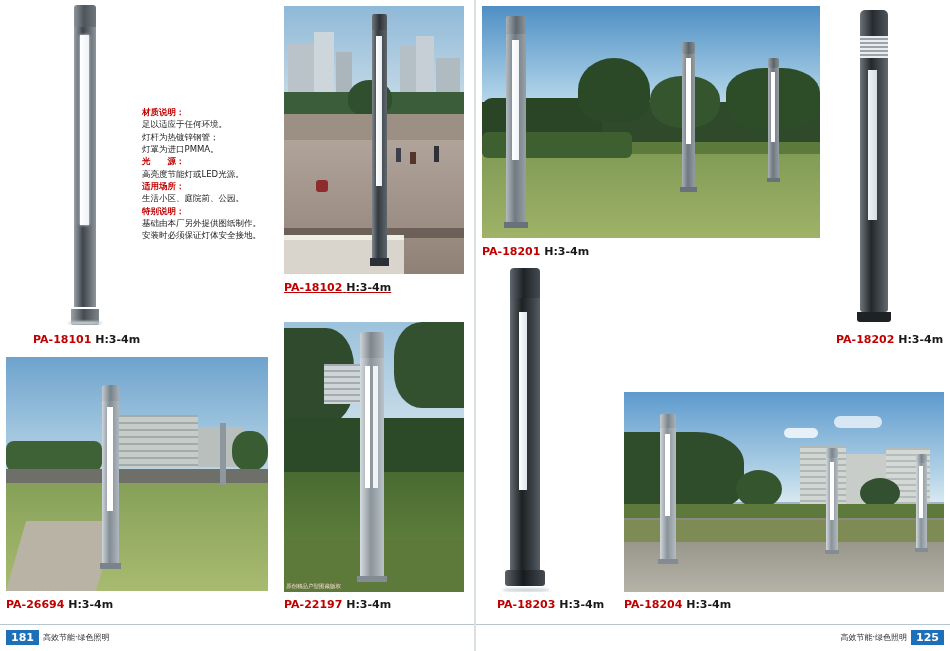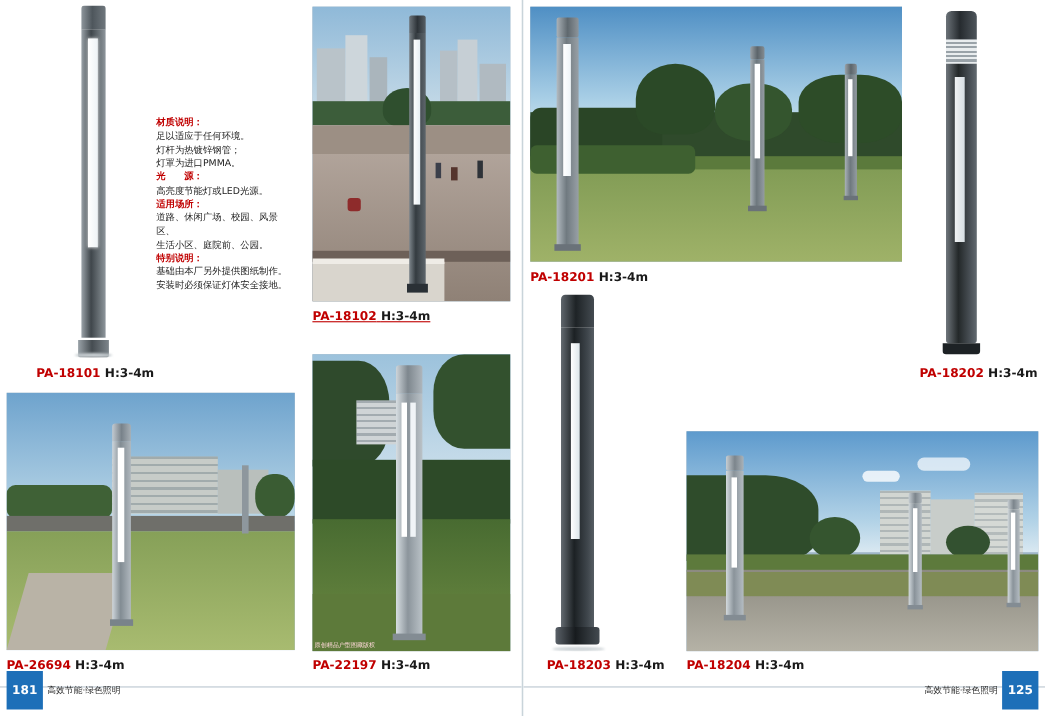--- a/index.html
+++ b/index.html
@@ -52,21 +52,21 @@
     line-height:1.65;
     width:300px;
     text-align:justify;
   }
 
   
   .footline{position:absolute;left:0;right:0;bottom:26px;height:1px;background:#b9c6cf;}
   .foot{position:absolute;bottom:6px;font-size:9px;color:#333;}
   .foot .num{
     display:inline-block;background:#1d6fb8;color:#fff;
-    font-weight:bold;font-size:11px;padding:11px 5px;margin-right:4px;
+    font-weight:bold;font-size:11px;padding:1px 5px;margin-right:4px;
     vertical-align:middle;
   }
   .foot .txt{color:#2b2b2b;font-size:8px;vertical-align:middle;}
   .spine{position:absolute;left:474px;top:0;bottom:0;width:2px;background:linear-gradient(to right,#e9eef1,#c9d4da,#e9eef1);}
 </style>
 </head>
 <body>
 
 <div class="page">
 
@@ -84,21 +84,20 @@
   </div>
 
   <div class="spec" style="left:142px;top:106px;">
     <p class="hd">材质说明：</p>
     <p>足以适应于任何环境。</p>
     <p>灯杆为热镀锌钢管；</p>
     <p>灯罩为进口PMMA。</p>
     <p class="hd">光　　源：</p>
     <p>高亮度节能灯或LED光源。</p>
     <p class="hd">适用场所：</p>
-    <p>道路、休闲广场、校园、风景区、</p>
     <p>生活小区、庭院前、公园。</p>
     <p class="hd">特别说明：</p>
     <p>基础由本厂另外提供图纸制作。</p>
     <p>安装时必须保证灯体安全接地。</p>
   </div>
 
   <div class="photo" style="left:284px;top:6px;width:180px;height:268px;">
     <div class="sky" style="height:42%;background:linear-gradient(to bottom,#8fb9d8,#cfe0ea);"></div>
 
     <div style="position:absolute;left:4px;top:38px;width:26px;height:62px;background:#b9c3c9;"></div>

